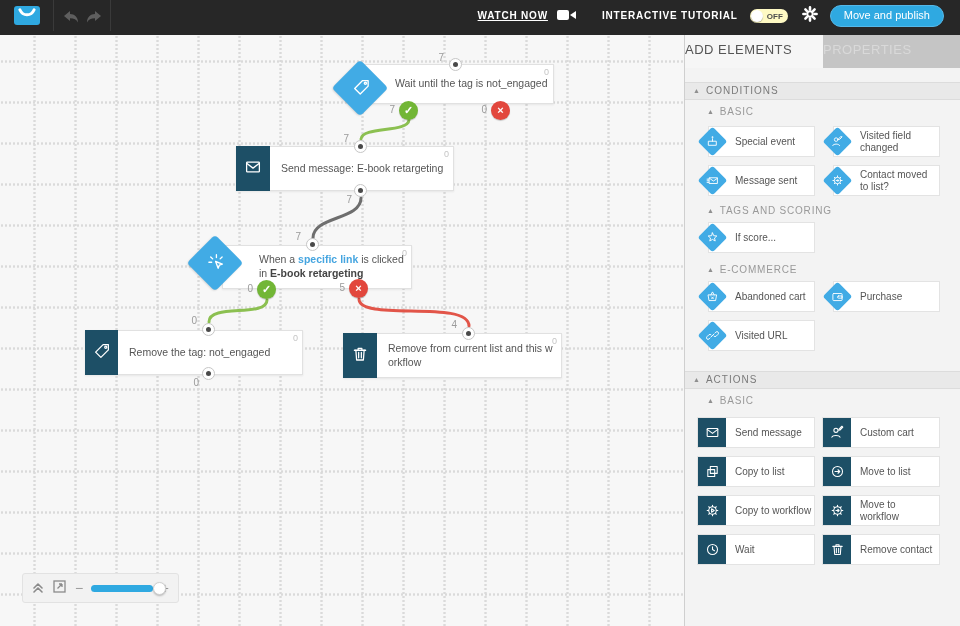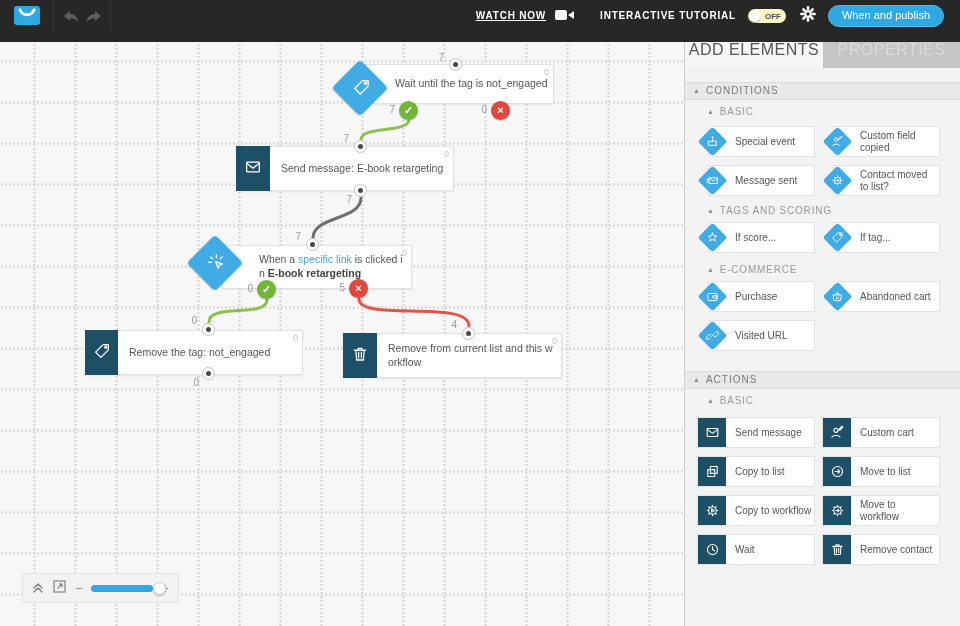--- a/index.html
+++ b/index.html
@@ -1,20 +1,20 @@
 <!DOCTYPE html>
 <html><head>
 <meta charset="utf-8">
 <style>
   html,body{margin:0;padding:0;}
   body{width:960px;height:626px;overflow:hidden;position:relative;
        font-family:"Liberation Sans",sans-serif;background:#f7f7f7;}
 
   
-  .topbar{position:absolute;top:0;left:0;right:0;height:42px;background:#272727;z-index:10;padding-left:30px;}
+  .topbar{position:absolute;top:0;left:0;right:0;height:35px;background:#272727;z-index:10;padding-left:30px;}
   .logo{position:absolute;left:14px;top:6px;width:26px;height:19px;background:#2fa9e1;
         border-radius:3px;display:flex;align-items:center;justify-content:center;cursor:pointer;}
   .tb-div{position:absolute;top:0;width:1px;height:31px;background:#3a3a3a;}
   .tb-arrow{position:absolute;top:9px;width:17px;height:13px;cursor:pointer;}
   .topbar-right{position:absolute;right:0;top:0;height:31px;display:flex;align-items:center;}
   .watch-now{color:#fff;font-size:10px;font-weight:bold;letter-spacing:.8px;
              text-decoration:underline;cursor:pointer;}
   .cam{margin-left:9px;}
   .tut-label{margin-left:26px;color:#fff;font-size:10px;font-weight:bold;letter-spacing:.8px;}
   .toggle{margin-left:12px;width:38px;height:14px;background:#fef9c3;border-radius:8px;
@@ -34,21 +34,21 @@
       radial-gradient(circle,#dadada 1px,rgba(0,0,0,0) 1.4px);
     background-size:4px 41px,41px 4px;
     background-position:0 10px,14px 0;}
   .wires{position:absolute;left:0;top:0;z-index:2;}
 
   .node-card{position:absolute;background:#fff;border:1px solid #e1e1e1;box-sizing:border-box;
       box-shadow:0 1px 2px rgba(0,0,0,.07);z-index:3;display:flex;align-items:center;cursor:pointer;}
   .node-text{font-size:10.5px;color:#555;line-height:1.3;}
   .nowrap{white-space:nowrap;}
   .brk{word-break:break-all;}
-  .t-link{color:#45a5e0;}
+  .t-link{color:#45a5e0;font-weight:bold;}
   .t-bold{font-weight:bold;color:#444;}
   .nd-diamond{position:absolute;width:40px;height:40px;background:#41abe5;border-radius:4px;
       transform:rotate(45deg);z-index:4;display:flex;align-items:center;justify-content:center;
       box-shadow:0 1px 2px rgba(0,0,0,.15);cursor:pointer;}
   .nd-diamond svg{width:19px;height:19px;transform:rotate(-45deg);}
   .nd-square{position:absolute;background:#1d4f66;z-index:4;display:flex;align-items:center;
       justify-content:center;cursor:pointer;}
   .nd-square svg{width:18px;height:18px;}
   .port{position:absolute;width:13px;height:13px;border-radius:50%;background:#fff;
       border:1px solid #c6c6c6;box-sizing:border-box;z-index:5;cursor:pointer;}
@@ -83,21 +83,21 @@
   .ztrack{position:relative;width:80px;height:7px;background:#2fa9e1;border-radius:4px;
       margin:0 8px;cursor:pointer;}
   .zhandle{position:absolute;left:62px;top:-3px;width:13px;height:13px;border-radius:50%;
       background:#fff;border:1px solid #d0d0d0;box-sizing:border-box;
       box-shadow:0 1px 2px rgba(0,0,0,.25);cursor:pointer;}
 
   
   .sidebar{position:absolute;top:31px;left:684px;width:276px;bottom:0;background:#f3f3f3;
       border-left:1px solid #cfcfcf;box-sizing:border-box;overflow:hidden;z-index:8;}
   .tabs{display:flex;height:37px;}
-  .tab{line-height:37px;text-align:center;font-size:16px;letter-spacing:.5px;cursor:pointer;}
+  .tab{line-height:37px;text-align:left;font-size:13px;letter-spacing:.5px;cursor:pointer;}
   .tab.active{width:138px;background:#f6f6f6;color:#555;}
   .tab.disabled{flex:1;background:#c5c5c5;color:#d9d9d9;}
   .section-bar{height:16px;line-height:16px;background:#e9e9e9;border-top:1px solid #dcdcdc;
       border-bottom:1px solid #dcdcdc;color:#7a7a7a;font-size:10px;letter-spacing:1px;
       padding-left:8px;cursor:pointer;}
   .sub-head{height:16px;line-height:16px;color:#999;font-size:10px;letter-spacing:.8px;
       padding-left:22px;cursor:pointer;}
   .tri{font-size:7px;color:#8f8f8f;margin-right:5px;vertical-align:1px;}
   .m14{margin-top:14px;}.m4{margin-top:4px;}.m5{margin-top:5px;}.m6{margin-top:6px;}
   .m2{margin-top:2px;}.m8{margin-top:8px;}.m19{margin-top:19px;}.m7{margin-top:7px;}
@@ -159,21 +159,21 @@
       <span class="state">OFF</span>
     </span>
     <span class="gear">
       <svg width="16" height="16" viewBox="0 0 16 16">
           <g stroke="#fff" stroke-width="2.6" stroke-linecap="round">
             <path d="M8 1.4v2M8 12.6v2M1.4 8h2M12.6 8h2M3.4 3.4l1.4 1.4M11.2 11.2l1.4 1.4M3.4 12.6l1.4-1.4M11.2 4.8l1.4-1.4"></path>
           </g>
           <circle cx="8" cy="8" r="2.7" fill="none" stroke="#fff" stroke-width="2"></circle>
         </svg>
     </span>
-    <span class="save-btn">When and publish</span>
+    <span class="save-btn">Move and publish</span>
   </div>
 </div>
 
 <div class="canvas">
 
   <svg class="wires" width="684" height="595">
     <path d="M409 89 C408 102, 362 95, 361 108" stroke="#8cc051" stroke-width="3" fill="none" stroke-linecap="round"></path>
     <path d="M361 167 C361 189, 313 185, 313 207" stroke="#6e6e6e" stroke-width="3" fill="none" stroke-linecap="round"></path>
     <path d="M267 269 C267 287, 209 272, 209 291" stroke="#8cc051" stroke-width="3" fill="none" stroke-linecap="round"></path>
     <path d="M359 268 C359 291, 469 268, 469 295" stroke="#e25549" stroke-width="3" fill="none" stroke-linecap="round"></path>
@@ -298,21 +298,21 @@
       </div>
       <div class="el-card cond">
         <span class="plate"></span>
         <span class="el-icon">
           <svg viewBox="0 0 24 24" fill="none" stroke="#fff" stroke-width="1.7" stroke-linecap="round" stroke-linejoin="round">
             <circle cx="9.5" cy="8.5" r="3.3"></circle>
             <path d="M3 19.5c1.4-3.8 11.6-3.8 13 0"></path>
             <path d="M14.5 6.5L19 2l1.5 1.5-4.5 4.5-2 .5z"></path>
           </svg>
         </span>
-        <span class="el-label">Custom field copied</span>
+        <span class="el-label">Visited field changed</span>
       </div>
       <div class="el-card cond">
         <span class="plate"></span>
         <span class="el-icon">
           <svg viewBox="0 0 24 24" fill="none" stroke="#fff" stroke-width="1.7" stroke-linecap="round" stroke-linejoin="round">
             <rect x="6.5" y="7" width="14.5" height="10.5"></rect>
             <path d="M6.5 8l7.2 5 7.3-5"></path>
             <path d="M2 9.5h3M2 12.5h3M2 15.5h3"></path>
           </svg>
         </span>
@@ -335,59 +335,49 @@
   <div class="el-grid m2">
       <div class="el-card cond">
         <span class="plate"></span>
         <span class="el-icon">
           <svg viewBox="0 0 24 24" fill="none" stroke="#fff" stroke-width="1.7" stroke-linecap="round" stroke-linejoin="round">
             <path d="M12 3.5l2.3 5.2 5.7.5-4.3 3.7 1.3 5.6-5-3-5 3 1.3-5.6L4 9.2l5.7-.5z"></path>
           </svg>
         </span>
         <span class="el-label">If score...</span>
       </div>
-      <div class="el-card cond">
-        <span class="plate"></span>
-        <span class="el-icon">
-          <svg viewBox="0 0 24 24" fill="none" stroke="#fff" stroke-width="1.7" stroke-linecap="round" stroke-linejoin="round">
-            <path d="M13.5 3.5h7v7l-10 10-7-7z"></path>
-            <circle cx="17" cy="7" r="1.4"></circle>
-          </svg>
-        </span>
-        <span class="el-label">If tag...</span>
-      </div>
     </div>
 
   <div class="sub-head m8"><span class="tri">▲</span><span>E-COMMERCE</span></div>
   <div class="el-grid m2">
-      <div class="el-card cond">
-        <span class="plate"></span>
-        <span class="el-icon">
-          <svg viewBox="0 0 24 24" fill="none" stroke="#fff" stroke-width="1.7" stroke-linecap="round" stroke-linejoin="round">
-            <rect x="3.5" y="6.5" width="17" height="13" rx="1.5"></rect>
-            <path d="M14 11h6.5v4H14a2 2 0 010-4z"></path>
-          </svg>
-        </span>
-        <span class="el-label">Purchase</span>
-      </div>
       <div class="el-card cond">
         <span class="plate"></span>
         <span class="el-icon">
           <svg viewBox="0 0 24 24" fill="none" stroke="#fff" stroke-width="1.7" stroke-linecap="round" stroke-linejoin="round">
             <path d="M4.5 9h15l-1.8 10.5H6.3z"></path>
             <path d="M9 9l3-5.5L15 9"></path>
             <path d="M10.2 12.8l3.6 3.6M13.8 12.8l-3.6 3.6"></path>
           </svg>
         </span>
         <span class="el-label">Abandoned cart</span>
       </div>
       <div class="el-card cond">
         <span class="plate"></span>
         <span class="el-icon">
           <svg viewBox="0 0 24 24" fill="none" stroke="#fff" stroke-width="1.7" stroke-linecap="round" stroke-linejoin="round">
+            <rect x="3.5" y="6.5" width="17" height="13" rx="1.5"></rect>
+            <path d="M14 11h6.5v4H14a2 2 0 010-4z"></path>
+          </svg>
+        </span>
+        <span class="el-label">Purchase</span>
+      </div>
+      <div class="el-card cond">
+        <span class="plate"></span>
+        <span class="el-icon">
+          <svg viewBox="0 0 24 24" fill="none" stroke="#fff" stroke-width="1.7" stroke-linecap="round" stroke-linejoin="round">
             <path d="M9.5 14.5l5-5"></path>
             <path d="M7.5 16.5l-1.8 1.8a2.8 2.8 0 01-4-4l3.6-3.6a2.8 2.8 0 014 0"></path>
             <path d="M16.5 7.5l1.8-1.8a2.8 2.8 0 014 4l-3.6 3.6a2.8 2.8 0 01-4 0"></path>
           </svg>
         </span>
         <span class="el-label">Visited URL</span>
       </div>
     </div>
 
   <div class="section-bar m19"><span class="tri">▲</span><span>ACTIONS</span></div>

